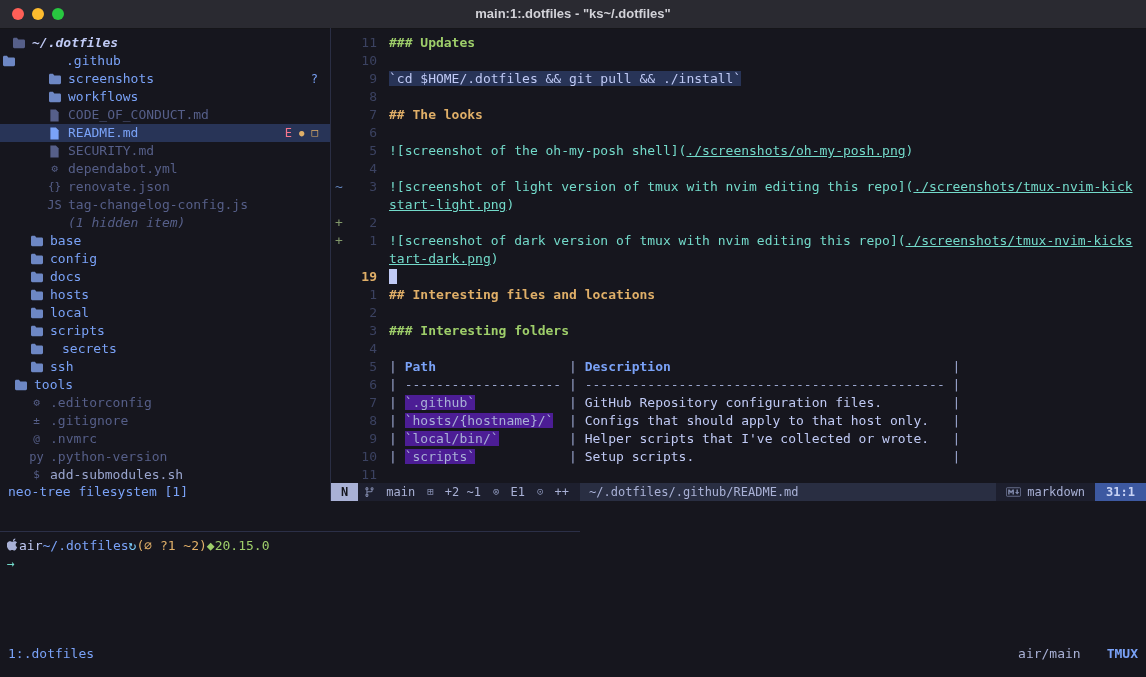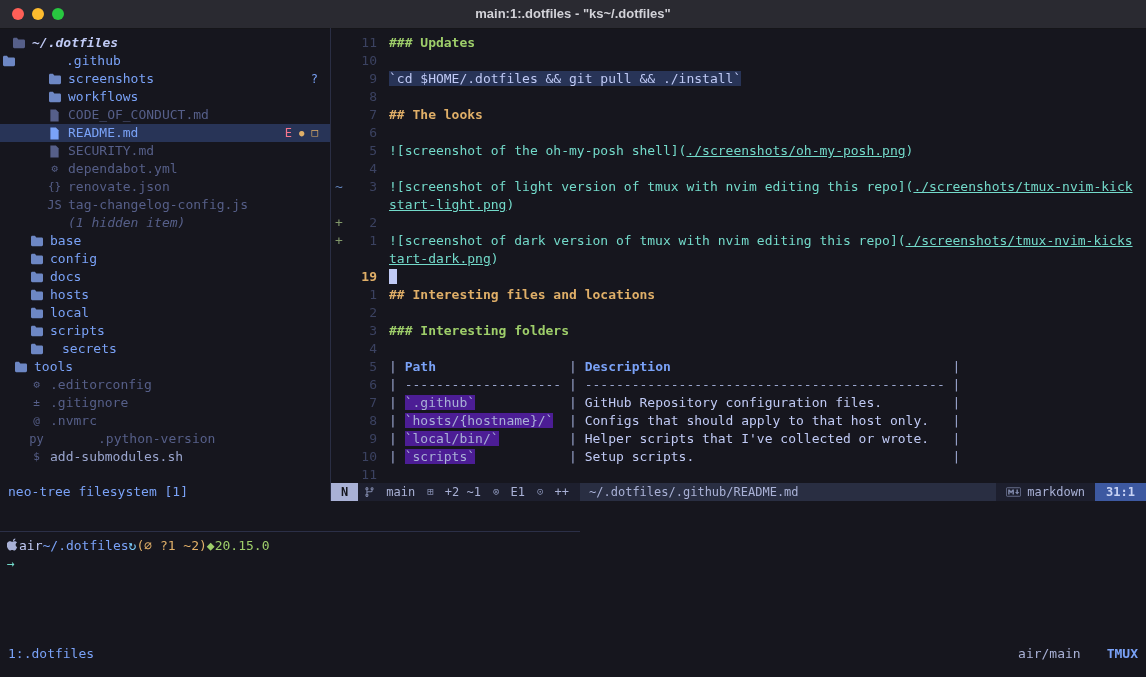--- a/index.html
+++ b/index.html
@@ -131,27 +131,30 @@
           </svg></span><span class="t-folder">hosts</span></div>
       <div class="tree-row" style="padding-left: 28px;"><span class="ticon"><svg width="14" height="12" viewBox="0 0 16 14">
             <path fill="#6d87c4" d="M1 2.5C1 1.7 1.7 1 2.5 1h3.1l1.6 1.8h6.3c.8 0 1.5.7 1.5 1.5v7.2c0 .8-.7 1.5-1.5 1.5h-11C1.7 13 1 12.3 1 11.5V2.5z"></path>
           </svg></span><span class="t-folder">local</span></div>
       <div class="tree-row" style="padding-left: 28px;"><span class="ticon"><svg width="14" height="12" viewBox="0 0 16 14">
             <path fill="#6d87c4" d="M1 2.5C1 1.7 1.7 1 2.5 1h3.1l1.6 1.8h6.3c.8 0 1.5.7 1.5 1.5v7.2c0 .8-.7 1.5-1.5 1.5h-11C1.7 13 1 12.3 1 11.5V2.5z"></path>
           </svg></span><span class="t-folder">scripts</span></div>
       <div class="tree-row" style="padding-left: 28px; gap: 12px;"><span class="ticon"><svg width="14" height="12" viewBox="0 0 16 14">
             <path fill="#6d87c4" d="M1 2.5C1 1.7 1.7 1 2.5 1h3.1l1.6 1.8h6.3c.8 0 1.5.7 1.5 1.5v7.2c0 .8-.7 1.5-1.5 1.5h-11C1.7 13 1 12.3 1 11.5V2.5z"></path>
           </svg></span><span class="t-folder">secrets</span></div>
+      <div class="tree-row" style="padding-left: 28px;"><span class="ticon"><svg width="14" height="12" viewBox="0 0 16 14">
+            <path fill="#6d87c4" d="M1 2.5C1 1.7 1.7 1 2.5 1h3.1l1.6 1.8h6.3c.8 0 1.5.7 1.5 1.5v7.2c0 .8-.7 1.5-1.5 1.5h-11C1.7 13 1 12.3 1 11.5V2.5z"></path>
+          </svg></span><span class="t-folder">ssh</span></div>
       <div class="tree-row" style="padding-left: 12px;"><span class="ticon"><svg width="14" height="12" viewBox="0 0 16 14">
             <path fill="#6d87c4" d="M1 2.5C1 1.7 1.7 1 2.5 1h3.1l1.6 1.8h6.3c.8 0 1.5.7 1.5 1.5v7.2c0 .8-.7 1.5-1.5 1.5h-11C1.7 13 1 12.3 1 11.5V2.5z"></path>
           </svg></span><span class="t-folder">tools</span></div>
       <div class="tree-row" style="padding-left: 28px;"><span class="ticon">⚙</span><span class="t-dim">.editorconfig</span></div>
       <div class="tree-row" style="padding-left: 28px;"><span class="ticon">±</span><span class="t-dim">.gitignore</span></div>
       <div class="tree-row" style="padding-left: 28px;"><span class="ticon">@</span><span class="t-dim">.nvmrc</span></div>
-      <div class="tree-row" style="padding-left: 28px; gap: 48px;"><span class="ticon"><span class="mini">py</span></span><span class="t-dim">.python-version</span></div>
+      <div class="tree-row" style="padding-left: 28px;"><span class="ticon"><span class="mini">py</span></span><span class="t-dim">.python-version</span></div>
       <div class="tree-row" style="padding-left: 28px;"><span class="ticon">$</span><span class="t-file">add-submodules.sh</span></div>
     </div>
   <div class="vsep"></div>
   <div class="editor" id="editor-lines">
       <div class="ed-row"><span class="ed-sign"></span><span class="ed-num">11</span><span class="ed-text"><span class="s-h3">### Updates</span></span></div>
       <div class="ed-row"><span class="ed-sign"></span><span class="ed-num">10</span><span class="ed-text"></span></div>
       <div class="ed-row"><span class="ed-sign"></span><span class="ed-num">9</span><span class="ed-text"><span class="s-code">`cd $HOME/.dotfiles &amp;&amp; git pull &amp;&amp; ./install`</span></span></div>
       <div class="ed-row"><span class="ed-sign"></span><span class="ed-num">8</span><span class="ed-text"></span></div>
       <div class="ed-row"><span class="ed-sign"></span><span class="ed-num">7</span><span class="ed-text"><span class="s-h2">## The looks</span></span></div>
       <div class="ed-row"><span class="ed-sign"></span><span class="ed-num">6</span><span class="ed-text"></span></div>

